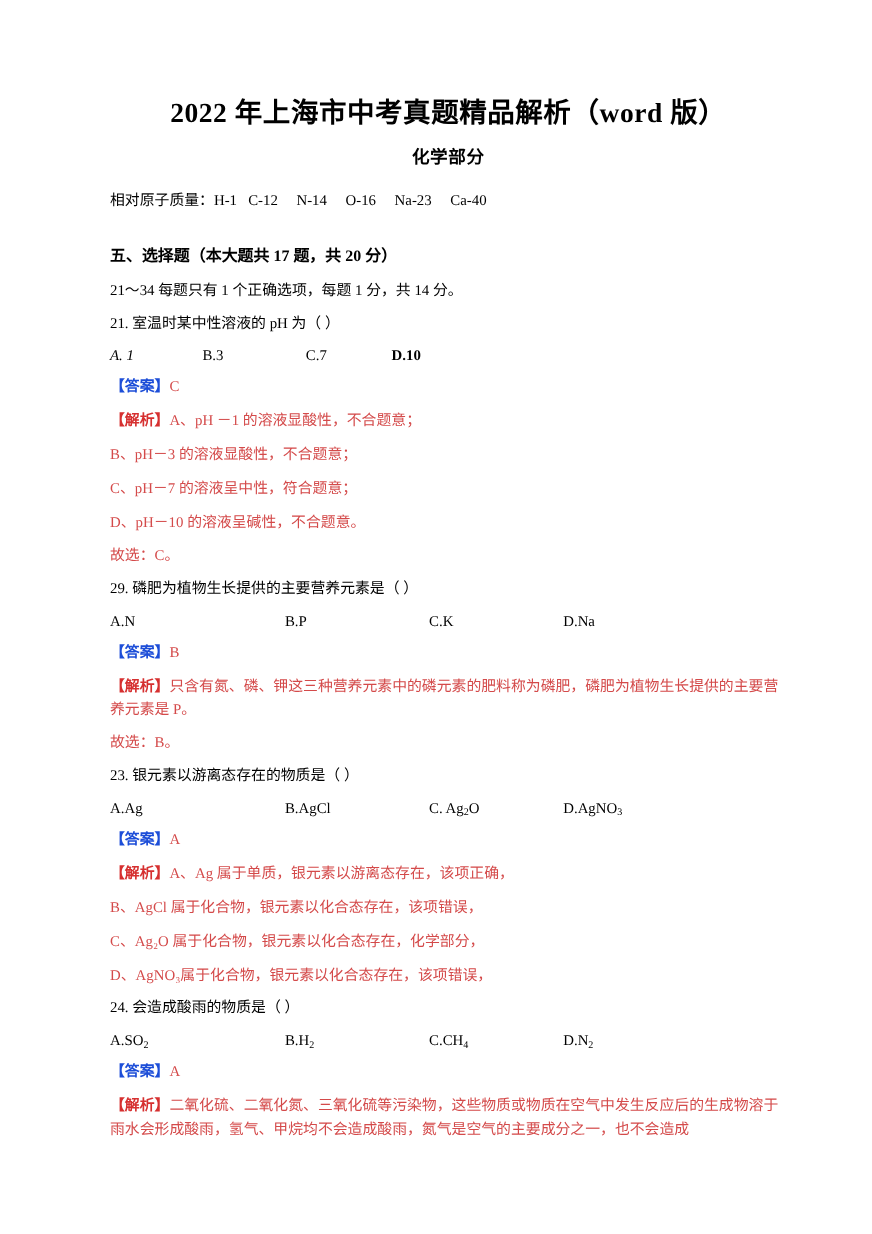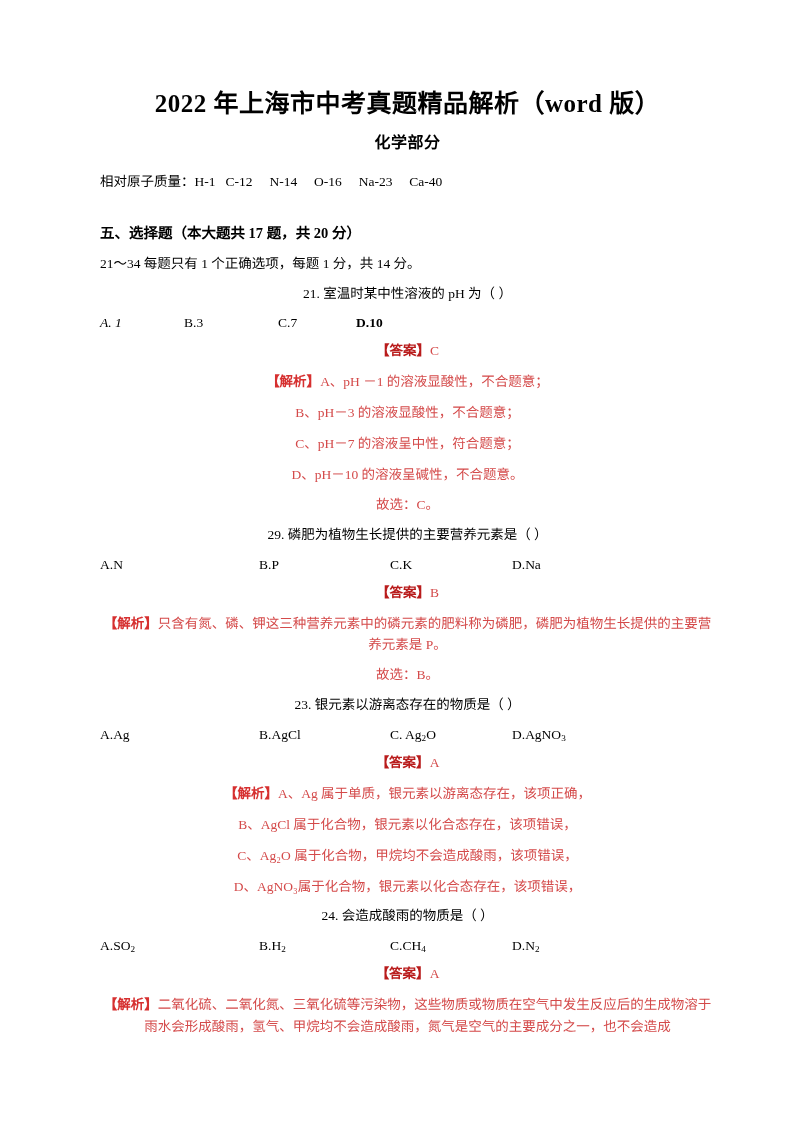--- a/index.html
+++ b/index.html
@@ -53,21 +53,20 @@
   }
   .note-line {
     font-size: 13.5px;
     line-height: 1.55;
     margin: 0 0 9px 0;
   }
 
   
   .question-block {
     margin: 4px 0 0 0;
-    text-align: center;
   }
   .q-stem {
     font-size: 13.5px;
     line-height: 1.55;
     margin: 0 0 9px 0;
   }
   .q-options {
     font-size: 13.5px;
     line-height: 1.55;
     margin: 0 0 9px 0;
@@ -95,21 +94,21 @@
   .cols-wide .opt:nth-child(3) { left: 290px; }
   .cols-wide .opt:nth-child(4) { left: 412px; }
   .ans-line {
     font-size: 13.5px;
     line-height: 1.55;
     margin: 0 0 9px 0;
     color: #d44a4a;
   }
   .ans-line .tag {
     font-weight: 700;
-    color: #b91c1c;
+    color: #1d4ed8;
   }
   .ans-line .val {
     color: #d44a4a;
   }
   .exp-line {
     font-size: 13.5px;
     line-height: 1.62;
     margin: 0 0 9px 0;
     color: #d44a4a;
   }
@@ -172,21 +171,21 @@
     <p class="q-stem">23. 银元素以游离态存在的物质是（        ）</p>
     <div class="q-options cols-wide">
       <span class="opt"><span>A.</span><span>Ag</span></span>
       <span class="opt"><span>B.</span><span>AgCl</span></span>
       <span class="opt"><span>C.</span><span> Ag</span><sub>2</sub><span>O</span></span>
       <span class="opt"><span>D.</span><span>AgNO</span><sub>3</sub><span></span></span>
     </div>
     <p class="ans-line"><span class="tag">【答案】</span><span class="val">A</span></p>
     <p class="exp-line"><span class="tag">【解析】</span><span class="exp-body">A、Ag 属于单质，银元素以游离态存在，该项正确，</span></p>
     <p class="exp-line">B、AgCl 属于化合物，银元素以化合态存在，该项错误，</p>
-    <p class="exp-line">C、Ag₂O 属于化合物，甲烷均不会造成酸雨，该项错误，</p>
+    <p class="exp-line">C、Ag₂O 属于化合物，银元素以化合态存在，化学部分，</p>
     <p class="exp-line">D、AgNO₃属于化合物，银元素以化合态存在，该项错误，</p>
   </div>
 
   <div class="question-block">
     <p class="q-stem">24. 会造成酸雨的物质是（        ）</p>
     <div class="q-options cols-wide">
       <span class="opt"><span>A.</span><span>SO</span><sub>2</sub></span>
       <span class="opt"><span>B.</span><span>H</span><sub>2</sub></span>
       <span class="opt"><span>C.</span><span>CH</span><sub>4</sub></span>
       <span class="opt"><span>D.</span><span>N</span><sub>2</sub></span>

